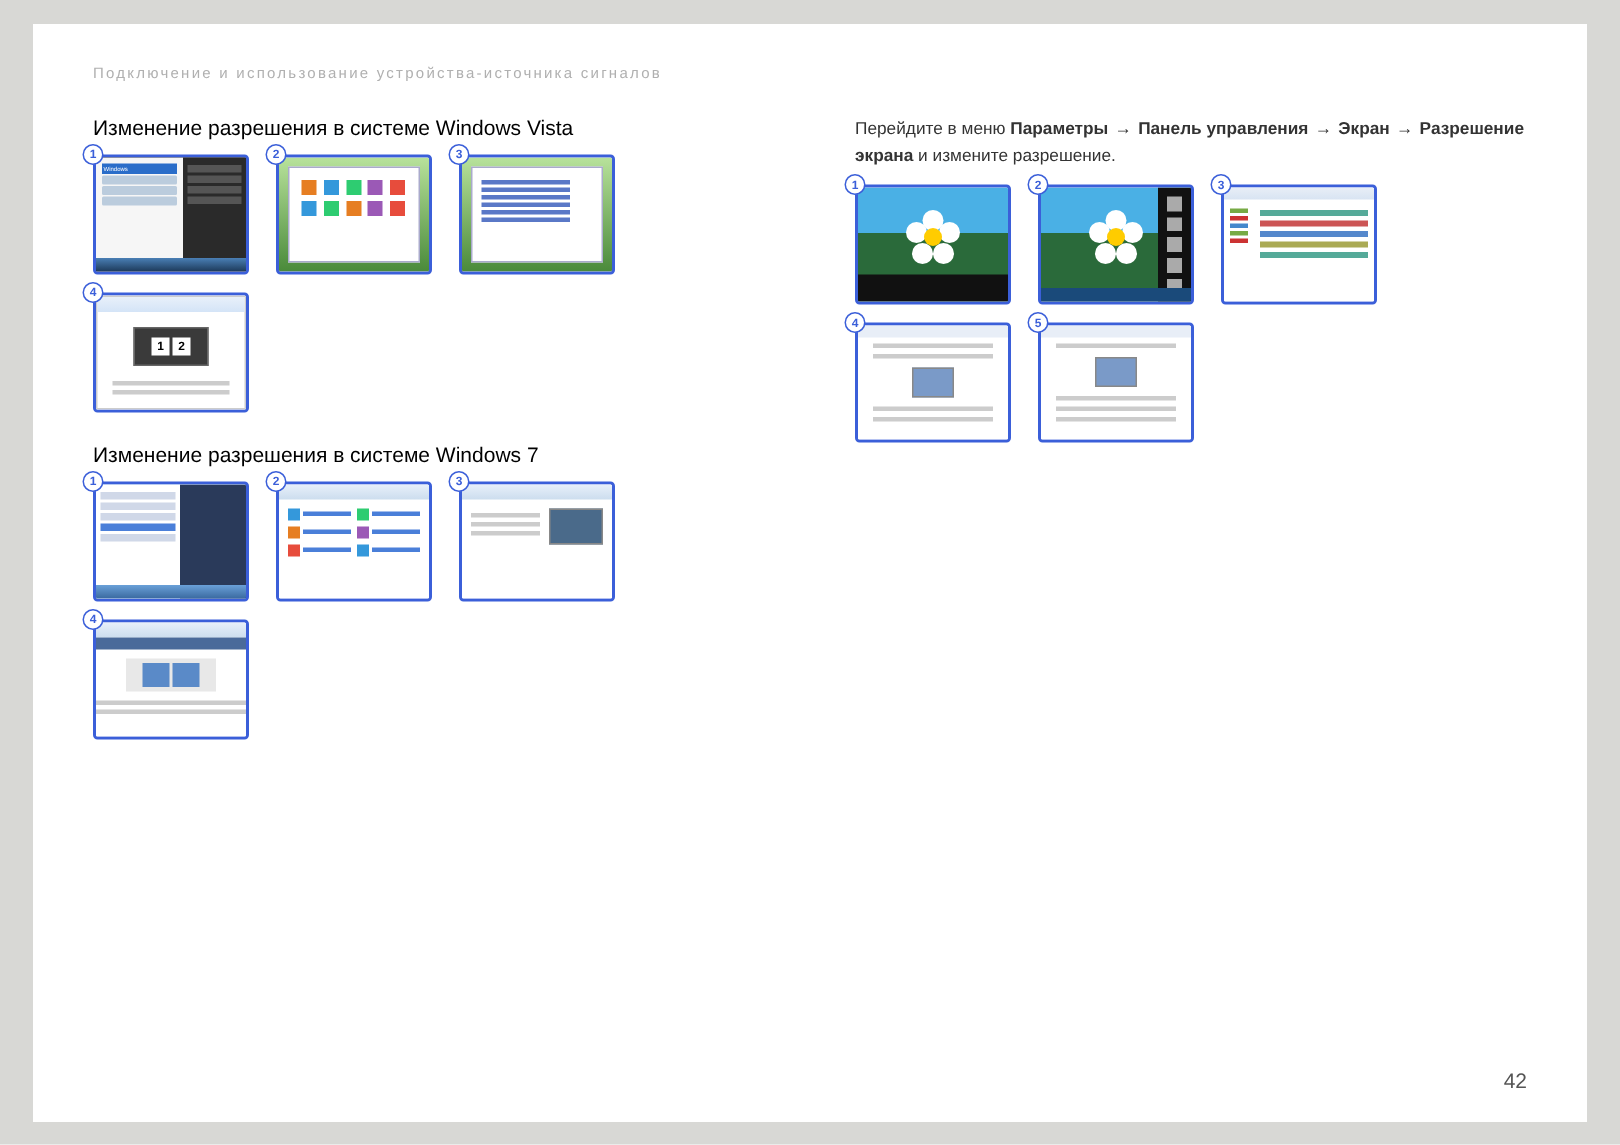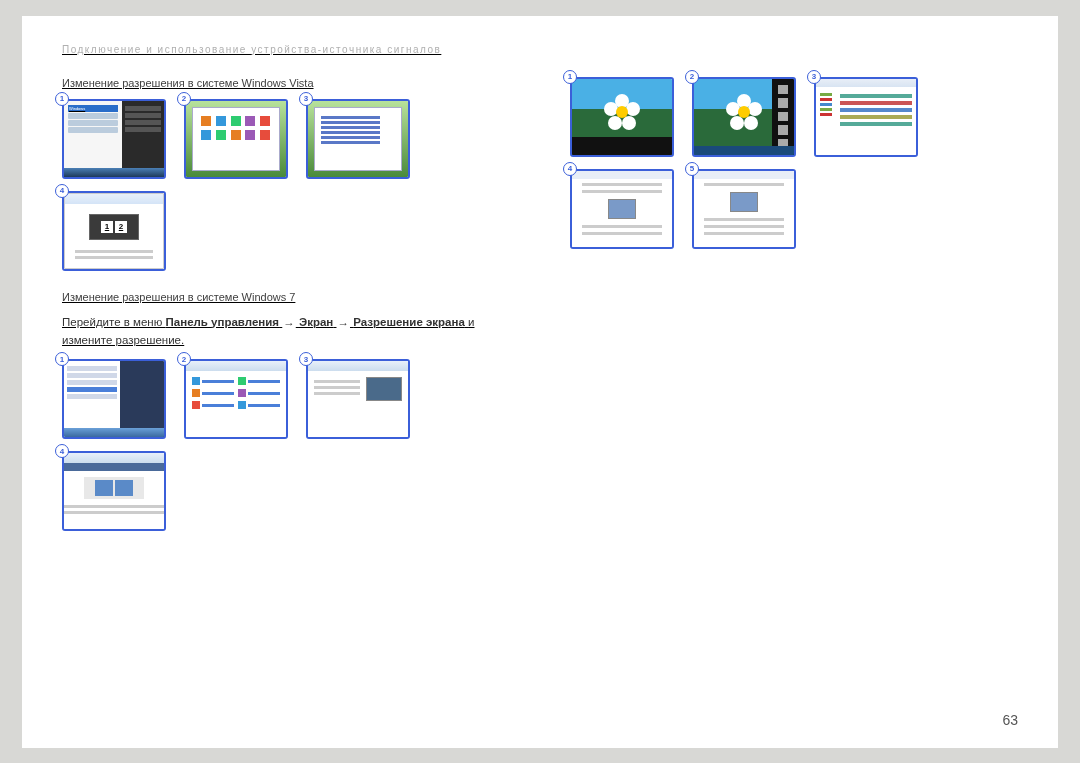--- a/index.html
+++ b/index.html
@@ -11,36 +11,35 @@
     display: flex;
     align-items: center;
     justify-content: center;
   }
   .page {
     background: #fff;
     width: 1036px;
     height: 732px;
     padding: 28px 40px 32px 40px;
     position: relative;
-    text-decoration: underline;
   }
   .breadcrumb {
     font-size: 10px;
     letter-spacing: 1.5px;
     color: #b0b0b0;
     margin-bottom: 22px;
   }
   .cols {
     display: flex;
     gap: 60px;
   }
   .col { flex: 1; }
   .section-title {
-    font-size: 11px;
-    color: #404040;
+    font-size: 14px;
+    color: #000000;
     margin-bottom: 10px;
   }
   .section-desc {
     font-size: 11.5px;
     color: #333;
     line-height: 1.6;
     margin-bottom: 10px;
   }
   .section-desc b { font-weight: bold; }
   .arrow { display: inline-block; padding: 0 1px; }
@@ -244,29 +243,20 @@
                   <span>2</span>
                 </div>
                 <div class="ln"></div>
                 <div class="ln"></div>
               </div>
             </div>
         </div>
       </div>
 
       <div class="section-title" style="margin-top:20px">Изменение разрешения в системе Windows 7</div>
-      <div class="section-desc">
-        <span>Перейдите в меню </span>
-        <b>Панель управления</b>
-        <span class="arrow">→</span>
-        <b>Экран</b>
-        <span class="arrow">→</span>
-        <b>Разрешение экрана</b>
-        <span> и измените разрешение.</span>
-      </div>
 
       <div class="thumb-row">
         <div class="thumb-wrap">
           <div class="callout">1</div>
           <div class="thumb">
               <div class="w7-start">
                 <div class="l">
                   <div></div>
                   <div></div>
                   <div></div>
@@ -342,20 +332,31 @@
                 </div>
                 <div class="ln"></div>
                 <div class="ln"></div>
               </div>
             </div>
         </div>
       </div>
     </div>
 
     <div class="col">
+      <div class="section-desc">
+        <span>Перейдите в меню </span>
+        <b>Параметры</b>
+        <span class="arrow">→</span>
+        <b>Панель управления</b>
+        <span class="arrow">→</span>
+        <b>Экран</b>
+        <span class="arrow">→</span>
+        <b>Разрешение экрана</b>
+        <span> и измените разрешение.</span>
+      </div>
 
       <div class="thumb-row">
         <div class="thumb-wrap">
           <div class="callout">1</div>
           <div class="thumb">
               <div class="w8-desk firstimg">
                 <div class="flower">
                   <span class="petal p1"></span>
                   <span class="petal p2"></span>
                   <span class="petal p3"></span>
@@ -439,14 +440,14 @@
                 <div class="ln"></div>
                 <div class="ln"></div>
                 <div class="ln"></div>
               </div>
             </div>
         </div>
       </div>
     </div>
   </div>
 
-  <div class="pagenum">63</div>
+  <div class="pagenum">42</div>
 </div>
 
 </body></html>

